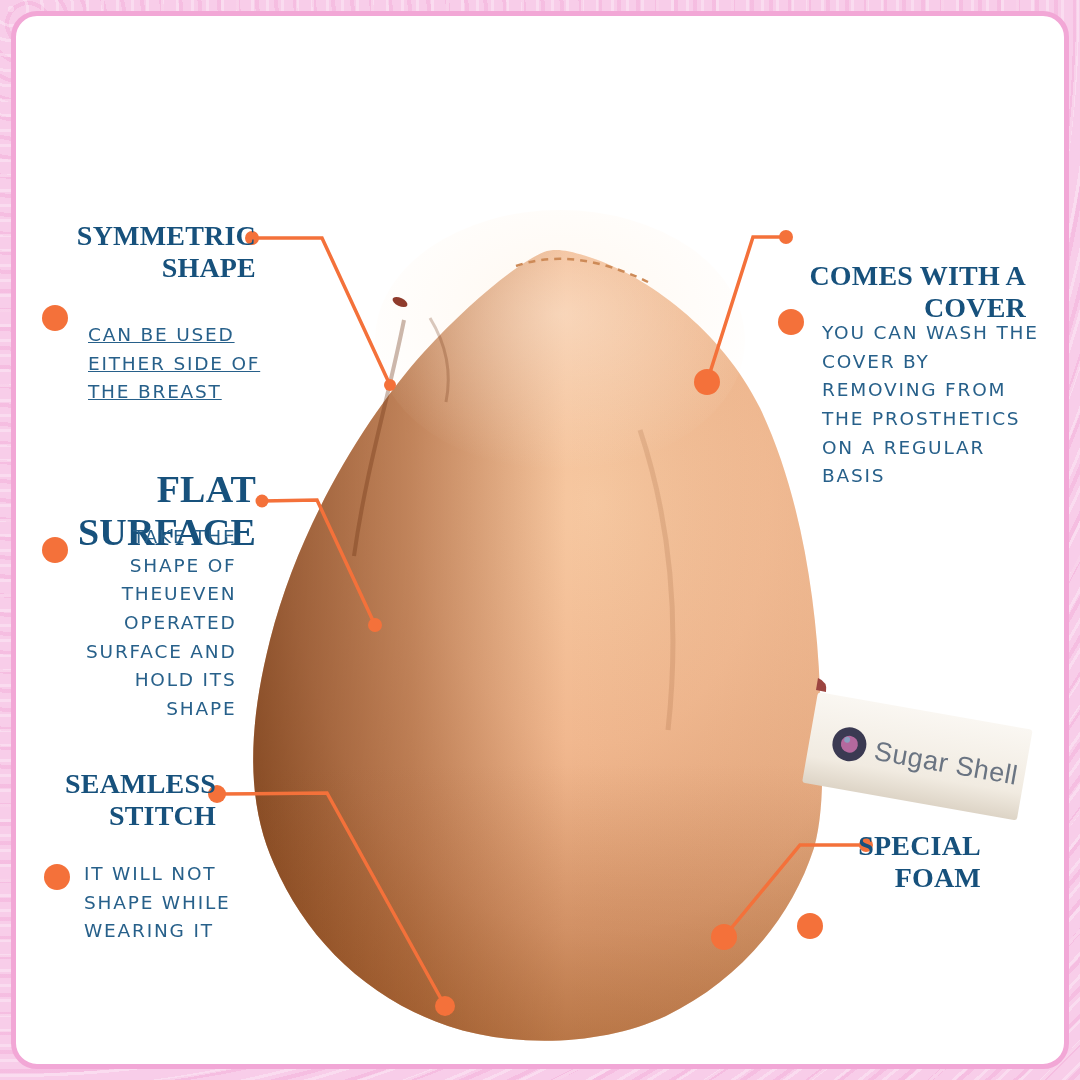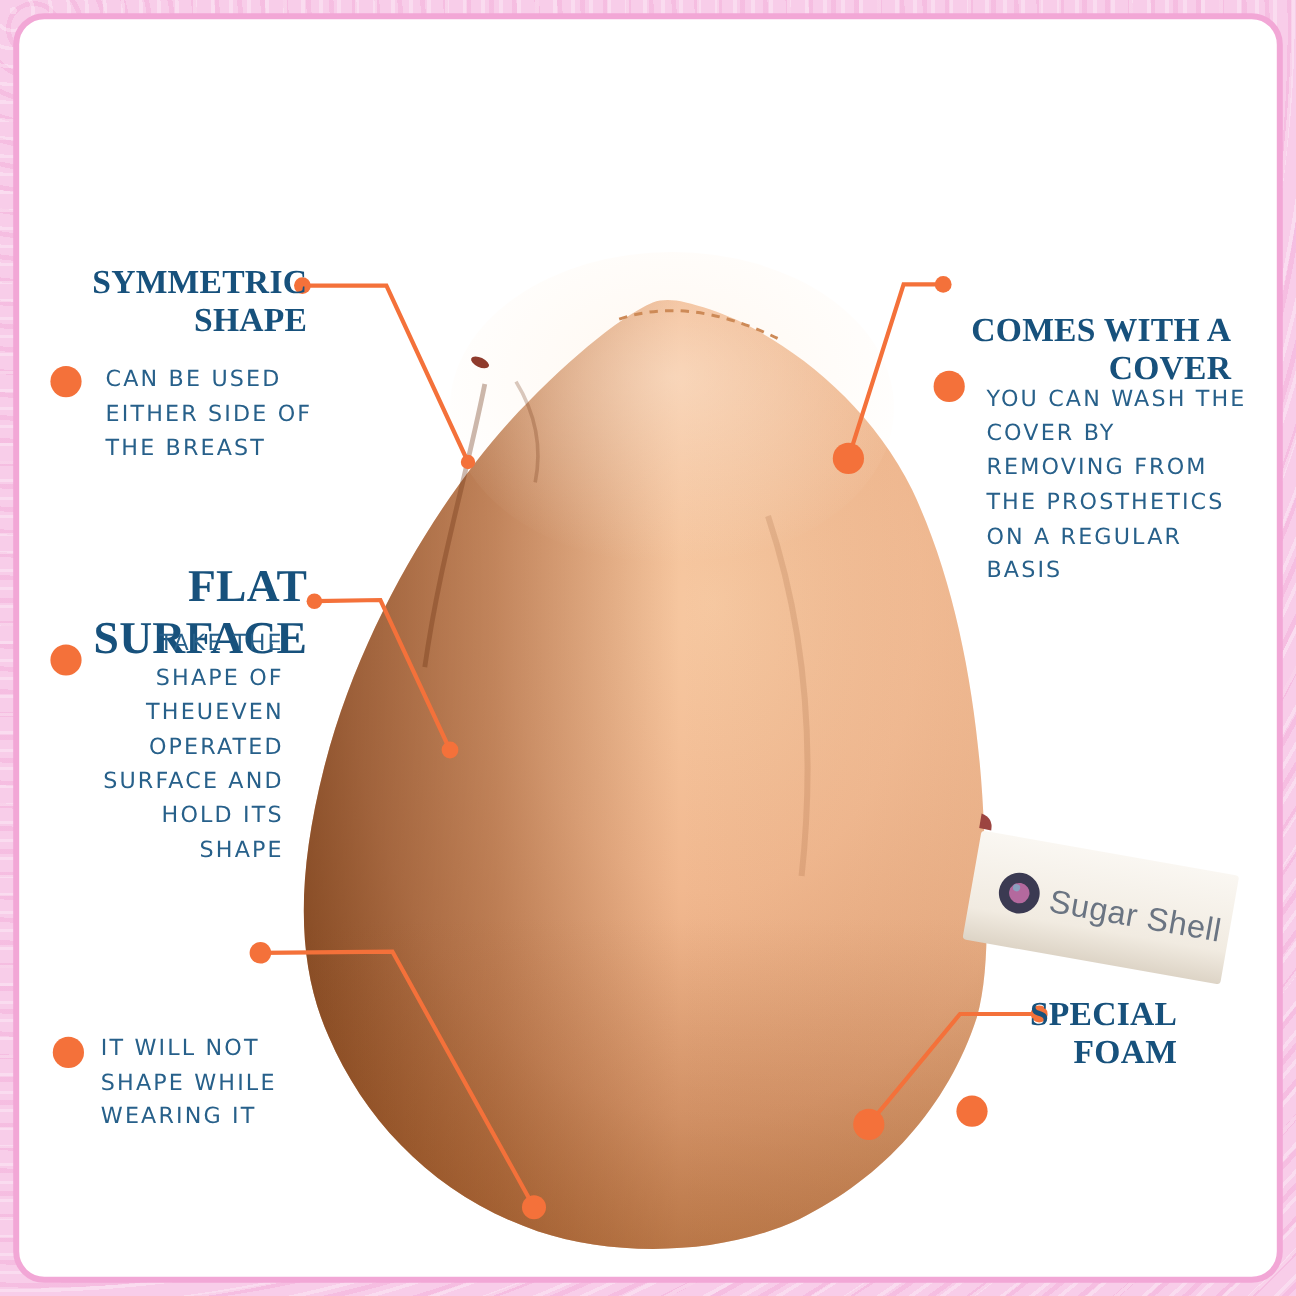--- a/index.html
+++ b/index.html
@@ -150,34 +150,36 @@
         <circle cx="866" cy="845" r="7" stroke="none"></circle>
         <circle cx="724" cy="937" r="13" stroke="none"></circle>
       </g>
     </g>
   </svg>
 
 
   <h2 class="hd pre" style="left:58px;top:220px;width:198px;">SYMMETRIC
 SHAPE</h2>
   <span class="bullet" style="left:42px;top:305px;"></span>
-  <p class="bd pre" style="left:88px;top:303px;">CAN BE USED
+  <p class="bd pre" style="left:88px;top:321px;text-decoration:underline;">CAN BE USED
 EITHER SIDE OF
 THE BREAST</p>
 
   <h2 class="hd pre" style="left:46px;top:468px;width:210px;font-size:38px;">FLAT SURFACE</h2>
   <span class="bullet" style="left:42px;top:537px;"></span>
   <p class="bd pre" style="left:86px;top:523px;text-align:right;">TAKE THE
 SHAPE OF
 THEUEVEN
 OPERATED
 SURFACE AND
 HOLD ITS
 SHAPE</p>
 
+  <h2 class="hd pre" style="left:48px;top:768px;width:168px;">SEAMLESS
+STITCH</h2>
   <span class="bullet" style="left:44px;top:864px;"></span>
   <p class="bd pre" style="left:84px;top:860px;">IT WILL NOT
 SHAPE WHILE
 WEARING IT</p>
 
   <h2 class="hd pre" style="left:800px;top:216px;width:226px;margin-top:44px;">COMES WITH A
 COVER</h2>
   <span class="bullet" style="left:778px;top:309px;"></span>
   <p class="bd pre" style="left:822px;top:319px;">YOU CAN WASH THE
 COVER BY

